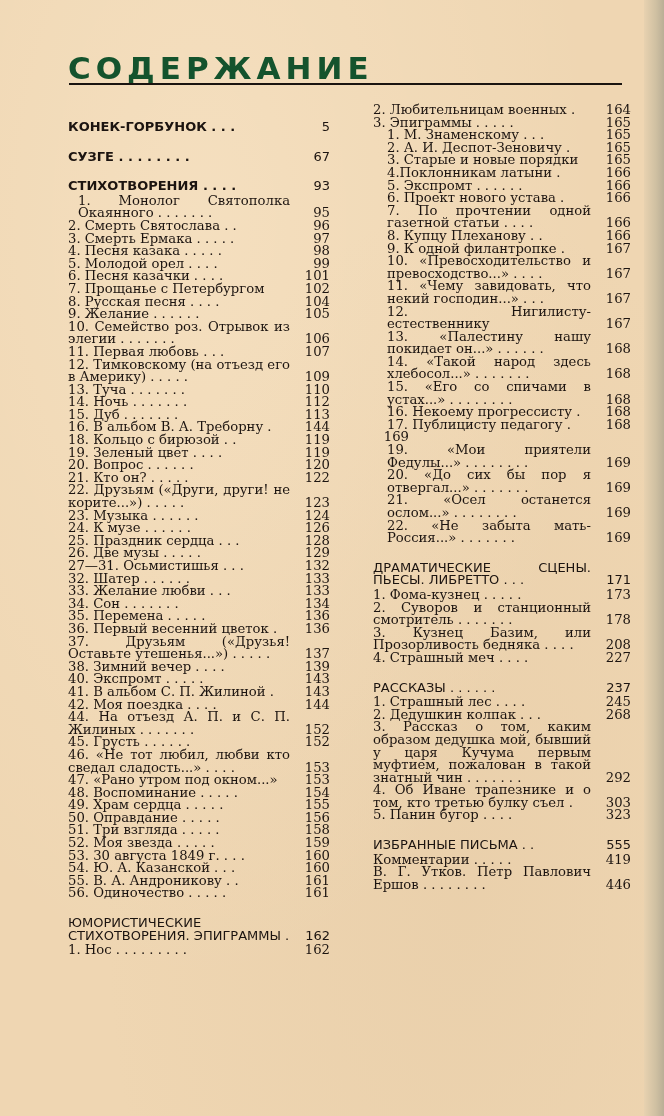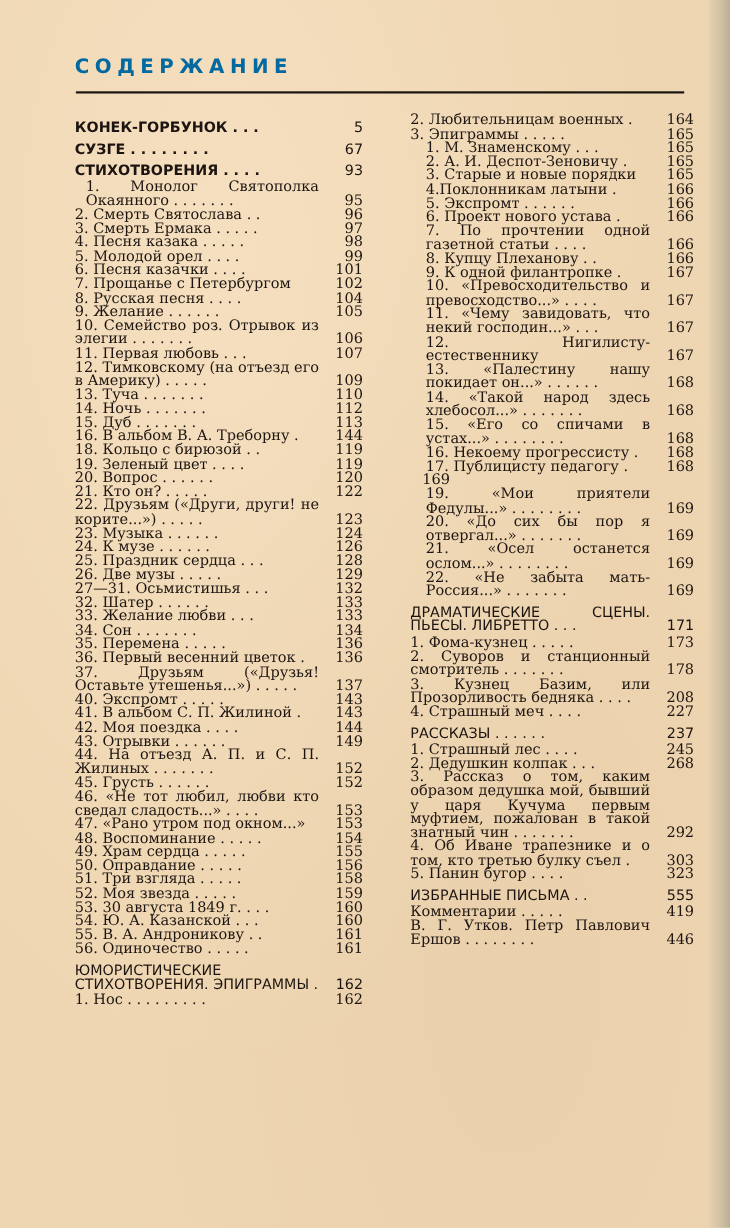--- a/index.html
+++ b/index.html
@@ -12,39 +12,39 @@
     font-family: "DejaVu Serif", "Liberation Serif", serif;
     color: #1c1410;
   }
   .edge-strip {
     position: absolute; top: 0; right: 0; width: 20px; height: 100%;
     background: linear-gradient(to right, #e8d2b0, #cfc0a2 60%, #b9ae96);
   }
   .title {
     position: absolute; left: 68px; top: 50px;
     font-family: "DejaVu Sans", sans-serif; font-weight: bold;
-    font-size: 18px; letter-spacing: 5px; color: #0369a1;
+    font-size: 31px; letter-spacing: 5px; color: #14532d;
   }
   .rule {
     position: absolute; left: 69px; top: 83px; width: 553px; height: 2px;
     background: #1a1410;
   }
   .col {
     position: absolute; top: 104px; font-size: 13.2px; line-height: 12.6px;
   }
   .col.left { left: 68px; width: 262px; }
   .col.right { left: 373px; width: 258px; }
   .entry {
     position: relative; display: flex; align-items: flex-end;
     margin: 0; padding: 0;
   }
   .entry .txt { flex: 1 1 auto; padding-right: 4px; text-align: justify; }
   .entry .pg { flex: 0 0 36px; text-align: right; white-space: nowrap; }
   .entry.section .txt, .entry.section .pg { font-family: "DejaVu Sans", sans-serif; font-size: 13px; }
-  .entry.section { margin-top: 7px; margin-bottom: 2px; }
+  .entry.section { margin-top: 17px; margin-bottom: 2px; }
   .entry.section.bold .txt { font-weight: bold; }
   .entry.indent .txt { padding-left: 14px; }
   .entry.indent2 .txt { padding-left: 10px; }
   .entry.author .txt { }
 </style>
 </head>
 <body>
 
 <div class="edge-strip"></div>
 
@@ -186,34 +186,34 @@
     </div>
     <div class="entry">
       <span class="txt">36. Первый весенний цветок .</span>
       <span class="pg">136</span>
     </div>
     <div class="entry">
       <span class="txt">37. Друзьям («Друзья! Оставьте утешенья...») . . . . .</span>
       <span class="pg">137</span>
     </div>
     <div class="entry">
+      <span class="txt">38. Зимний вечер . . . .</span>
+      <span class="pg">139</span>
+    </div>
+    <div class="entry">
       <span class="txt">40. Экспромт . . . . .</span>
       <span class="pg">143</span>
     </div>
     <div class="entry">
       <span class="txt">41. В альбом С. П. Жилиной .</span>
       <span class="pg">143</span>
     </div>
     <div class="entry">
       <span class="txt">42. Моя поездка . . . .</span>
       <span class="pg">144</span>
-    </div>
-    <div class="entry">
-      <span class="txt">43. Отрывки . . . . . .</span>
-      <span class="pg">149</span>
     </div>
     <div class="entry">
       <span class="txt">44. На отъезд А. П. и С. П. Жилиных . . . . . . .</span>
       <span class="pg">152</span>
     </div>
     <div class="entry">
       <span class="txt">45. Грусть . . . . . .</span>
       <span class="pg">152</span>
     </div>
     <div class="entry">

